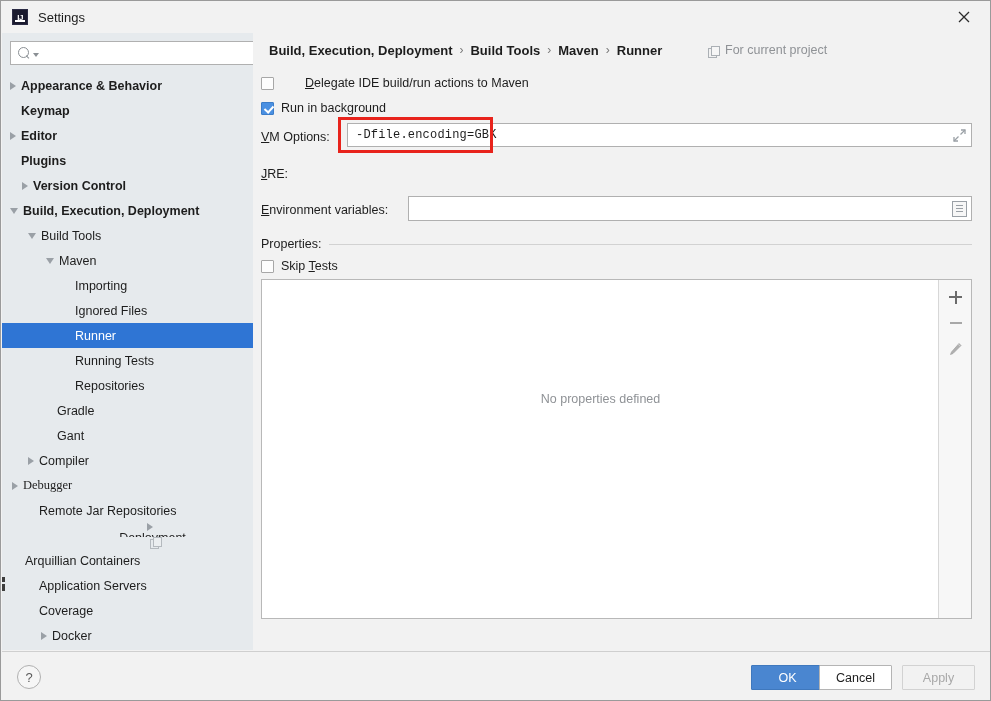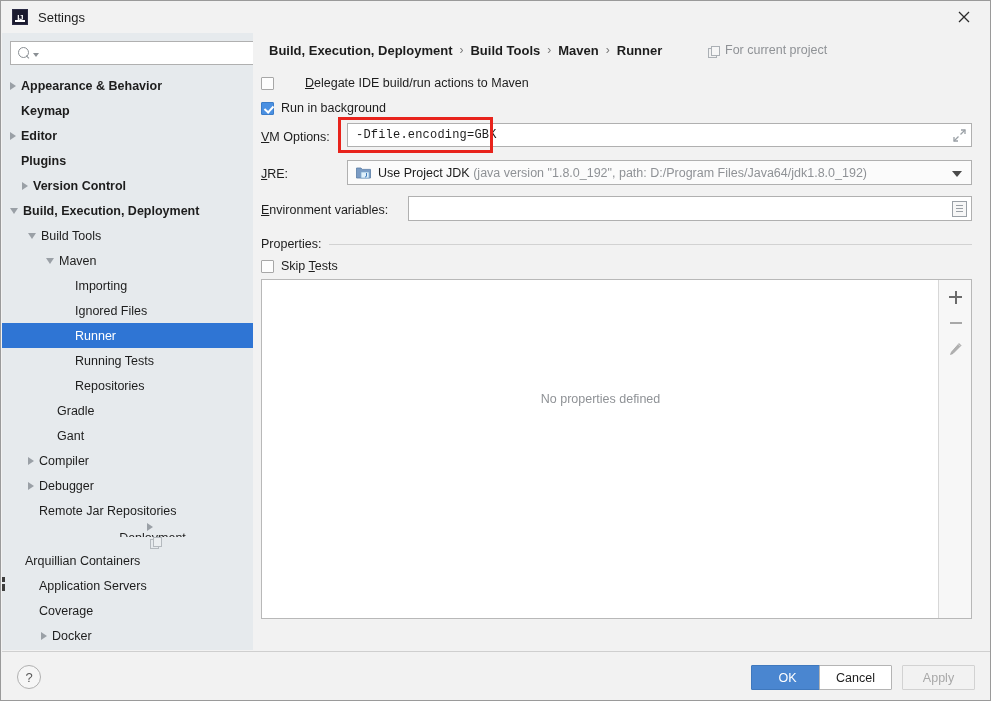--- a/index.html
+++ b/index.html
@@ -608,21 +608,21 @@
         <div class="tree-row" style="padding-left: 44px;">
           <span class="tree-arrow none"></span>
           <span class="tree-label">Gant</span>
           <span class="copy-badge"></span>
         </div>
         <div class="tree-row" style="padding-left: 26px;">
           <span class="tree-arrow collapsed"></span>
           <span class="tree-label">Compiler</span>
           <span class="copy-badge"></span>
         </div>
-        <div class="tree-row" style="padding-left: 26px;">
+        <div class="tree-row" style="padding-left: 10px; font-family: Liberation Serif, serif;">
           <span class="tree-arrow collapsed"></span>
           <span class="tree-label">Debugger</span>
         </div>
         <div class="tree-row" style="padding-left: 26px;">
           <span class="tree-arrow none"></span>
           <span class="tree-label">Remote Jar Repositories</span>
           <span class="copy-badge"></span>
         </div>
         <div class="tree-row" style="padding-left: 26px; flex-direction: column;">
           <span class="tree-arrow collapsed"></span>
@@ -688,29 +688,20 @@
       <svg id="vm-expand" viewBox="0 0 15 15">
         <path d="M9 2 L13 2 L13 6" stroke="#9aa0a6" stroke-width="1.3" fill="none"></path>
         <path d="M13 2 L8.5 6.5" stroke="#9aa0a6" stroke-width="1.3" fill="none"></path>
         <path d="M6 13 L2 13 L2 9" stroke="#9aa0a6" stroke-width="1.3" fill="none"></path>
         <path d="M2 13 L6.5 8.5" stroke="#9aa0a6" stroke-width="1.3" fill="none"></path>
       </svg>
     </div>
     <div id="red-highlight"></div>
 
     <div class="fld-label" style="left:8px; top:134px;"><span class="uline">J</span><span>RE:</span></div>
-    <div id="jre-combo">
-      <svg id="jre-icon" viewBox="0 0 15 13">
-        <path d="M0.5 2 L5 2 L6.2 3.4 L14.5 3.4 L14.5 12 L0.5 12 Z" fill="#7a9bc4" stroke="#5b7da6" stroke-width="0.8"></path>
-        <rect x="5" y="6" width="8" height="6" fill="#dff0fb" stroke="#7aa7cd" stroke-width="0.7"></rect>
-        <path d="M10.5 7 L10.5 10 Q10.5 11 9 11" stroke="#3f7bbd" stroke-width="1" fill="none"></path>
-      </svg>
-      <span id="jre-text"><span class="jre-main">Use Project JDK</span> <span class="jre-dim">(java version "1.8.0_192", path: D:/Program Files/Java64/jdk1.8.0_192)</span></span>
-      <span id="jre-arrow"></span>
-    </div>
 
     <div class="fld-label" style="left:8px; top:170px;"><span class="uline">E</span><span>nvironment variables:</span></div>
     <div id="env-field">
       <span id="env-browse"></span>
     </div>
 
     <div id="props-label">Properties:</div>
     <div id="props-line"></div>
 
     <div class="cb-row" style="left:8px; top:224px;">

